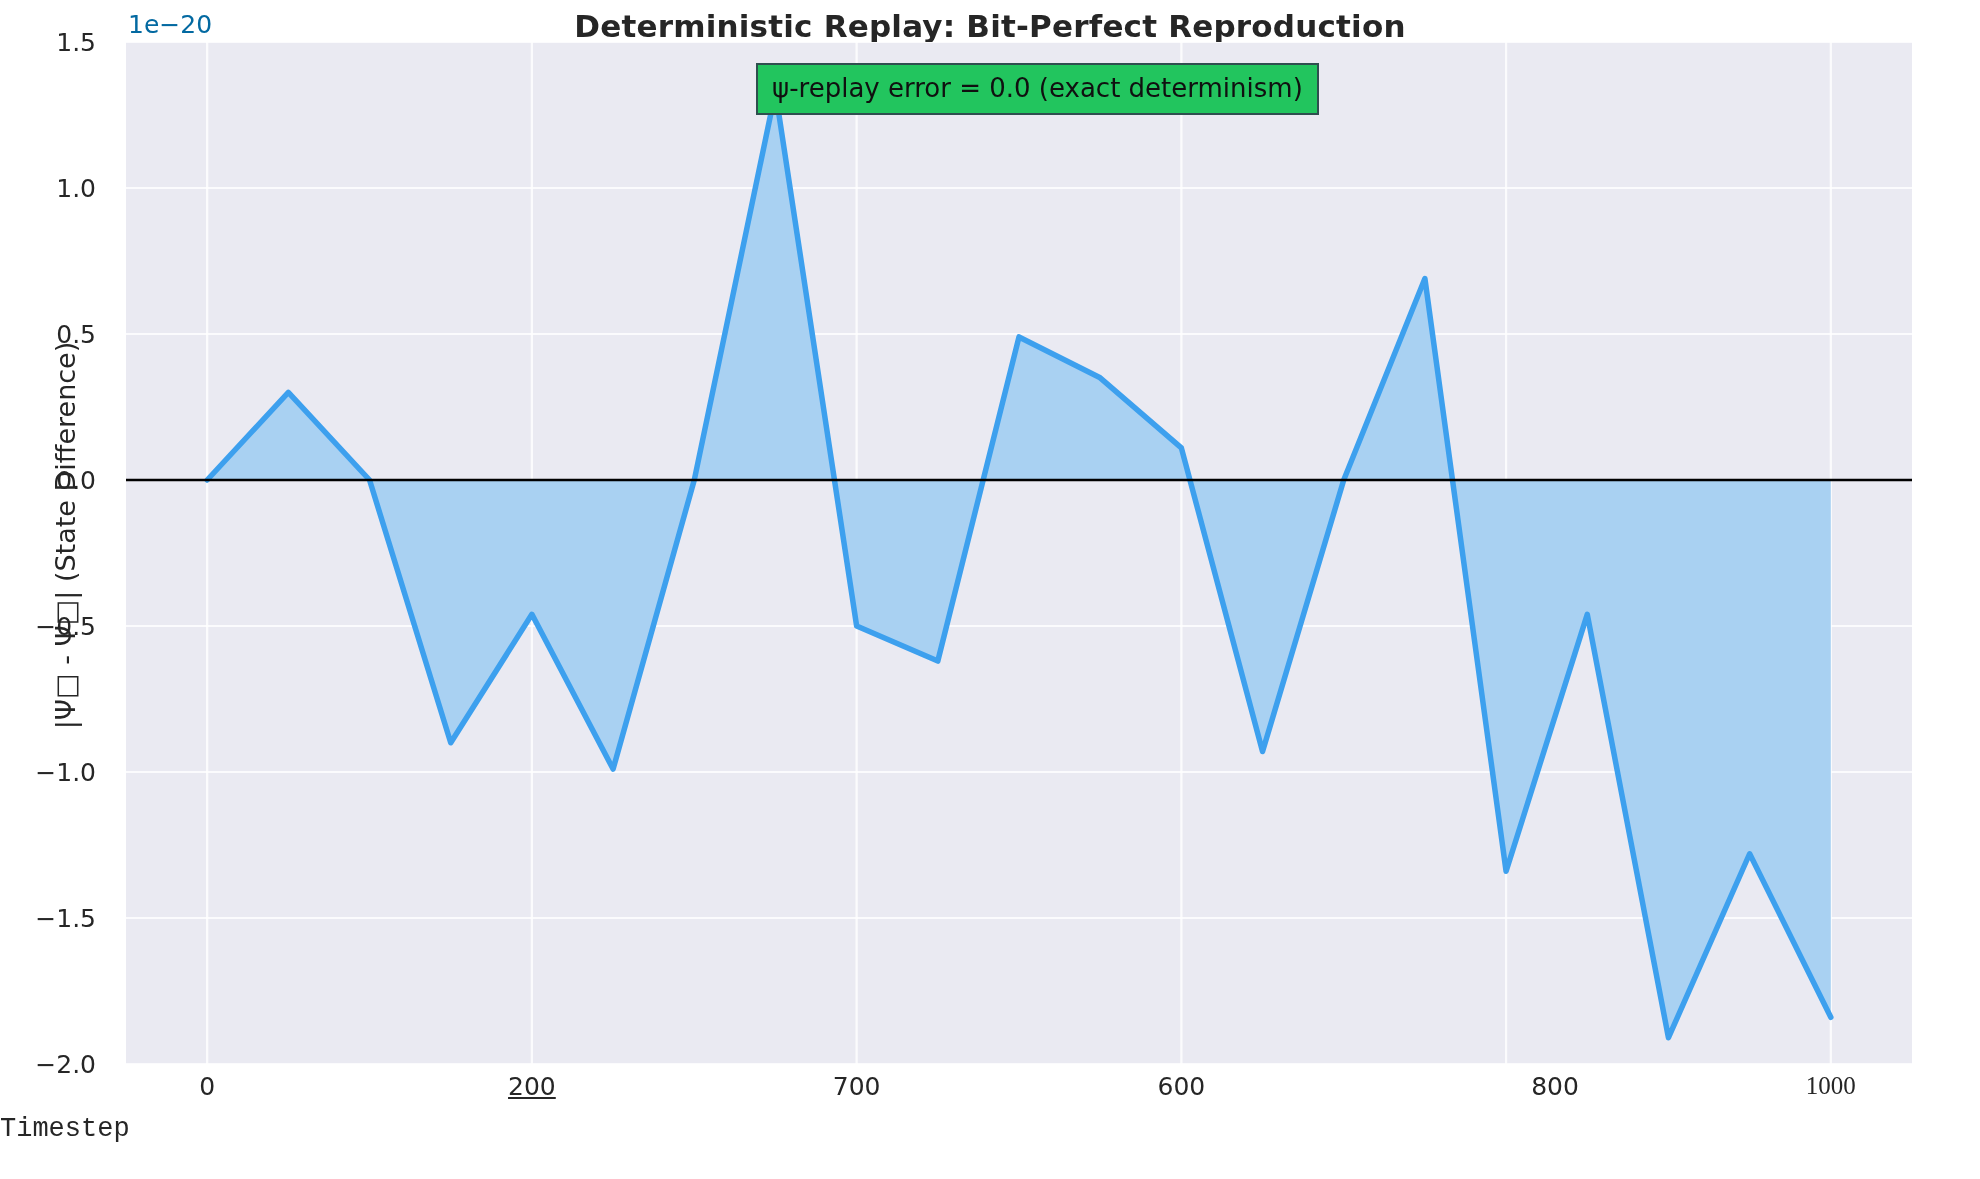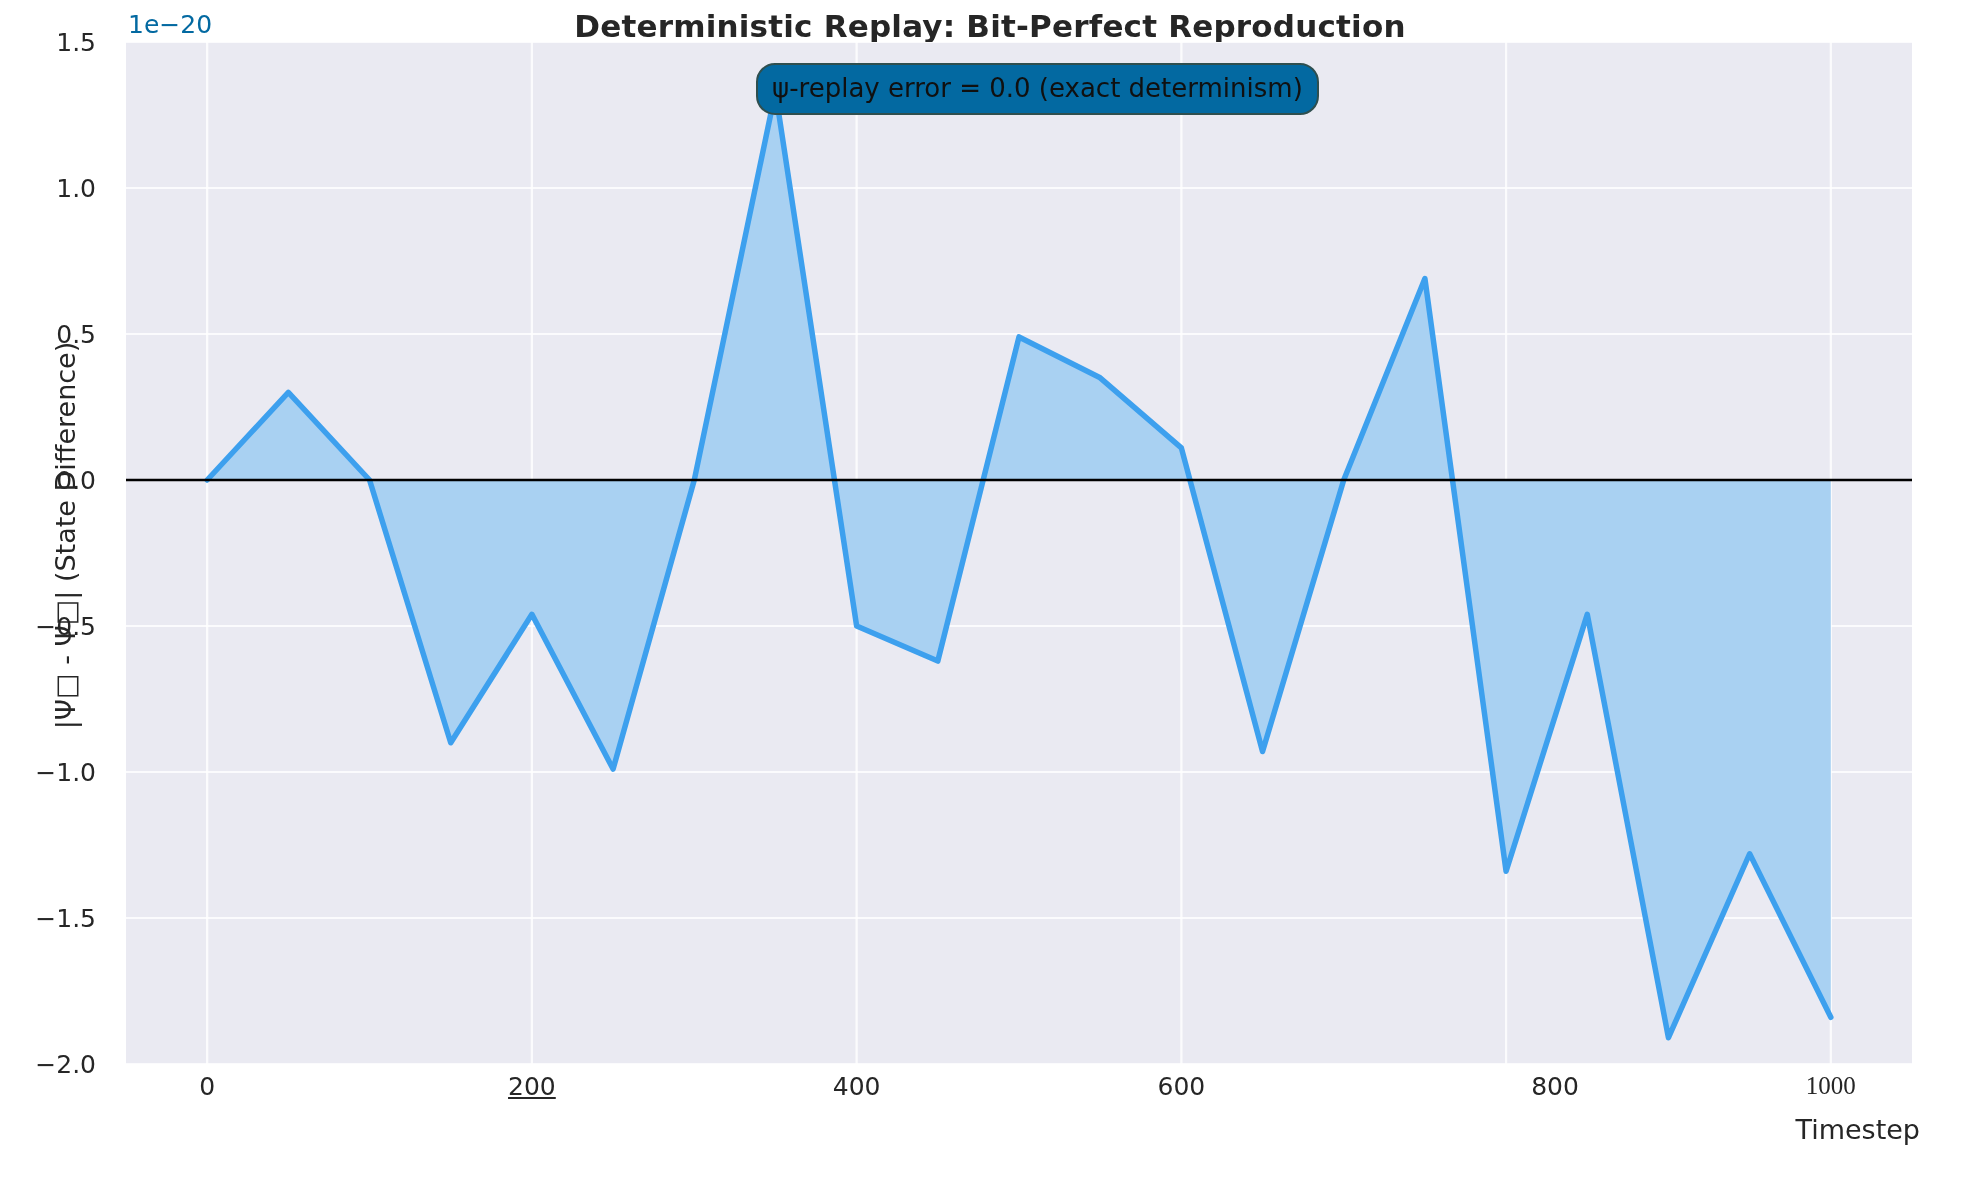--- a/index.html
+++ b/index.html
@@ -35,34 +35,34 @@
     font-size:25px;color:#262626;transform:translateX(-100px);
     white-space:nowrap;
   }
 
   #y-offset-text{
     position:absolute;left:128px;top:10px;
     font-size:25px;color:#0369a1;white-space:nowrap;
   }
 
   #xlabel{
-    position:absolute;left:0;top:1114px;width:1920px;text-align:right;
-    font-size:27px;color:#262626;
+    position:absolute;left:0;top:1114px;width:1920px;text-align:left;
+    font-size:27px;color:#262626;font-family:Liberation Mono, monospace;
   }
   #ylabel{
     position:absolute;left:-385px;top:520px;width:900px;text-align:center;
     font-size:27px;color:#262626;
     transform:rotate(-90deg);transform-origin:center center;
     white-space:nowrap;
   }
 
   
   #annotation-box{
     position:absolute;left:756px;top:63px;
-    background:#0369a1;border:2.2px solid #2F4F4F;border-radius:19px;
+    background:#22c55e;border:2.2px solid #2F4F4F;border-radius:0;
     padding:8px 14px 10px 14px;
     font-size:26px;color:#101010;white-space:nowrap;
     box-sizing:border-box;
     text-align:center;
   }
 </style>
 </head>
 <body>
 
 <div id="figure">
@@ -103,21 +103,21 @@
       <div class="ytick" style="top: 334px;">0.5</div>
       <div class="ytick" style="top: 480px;">0.0</div>
       <div class="ytick" style="top: 626px;">−0.5</div>
       <div class="ytick" style="top: 772px;">−1.0</div>
       <div class="ytick" style="top: 918px;">−1.5</div>
       <div class="ytick" style="top: 1064px;">−2.0</div>
     </div>
   <div id="xtick-group">
       <div class="xtick" style="left: 207.182px;">0</div>
       <div class="xtick" style="left: 531.909px; text-decoration: underline;">200</div>
-      <div class="xtick" style="left: 856.636px;">400</div>
+      <div class="xtick" style="left: 856.636px;">700</div>
       <div class="xtick" style="left: 1181.36px;">600</div>
       <div class="xtick" style="left: 1555px;">800</div>
       <div class="xtick" style="left: 1830.82px; font-family: Liberation Serif, serif;">1000</div>
     </div>
 
   <div id="xlabel">Timestep</div>
   <div id="ylabel">|Ψ□ - Ψ□| (State Difference)</div>
 
   <div id="annotation-box">ψ-replay error = 0.0 (exact determinism)</div>
 

